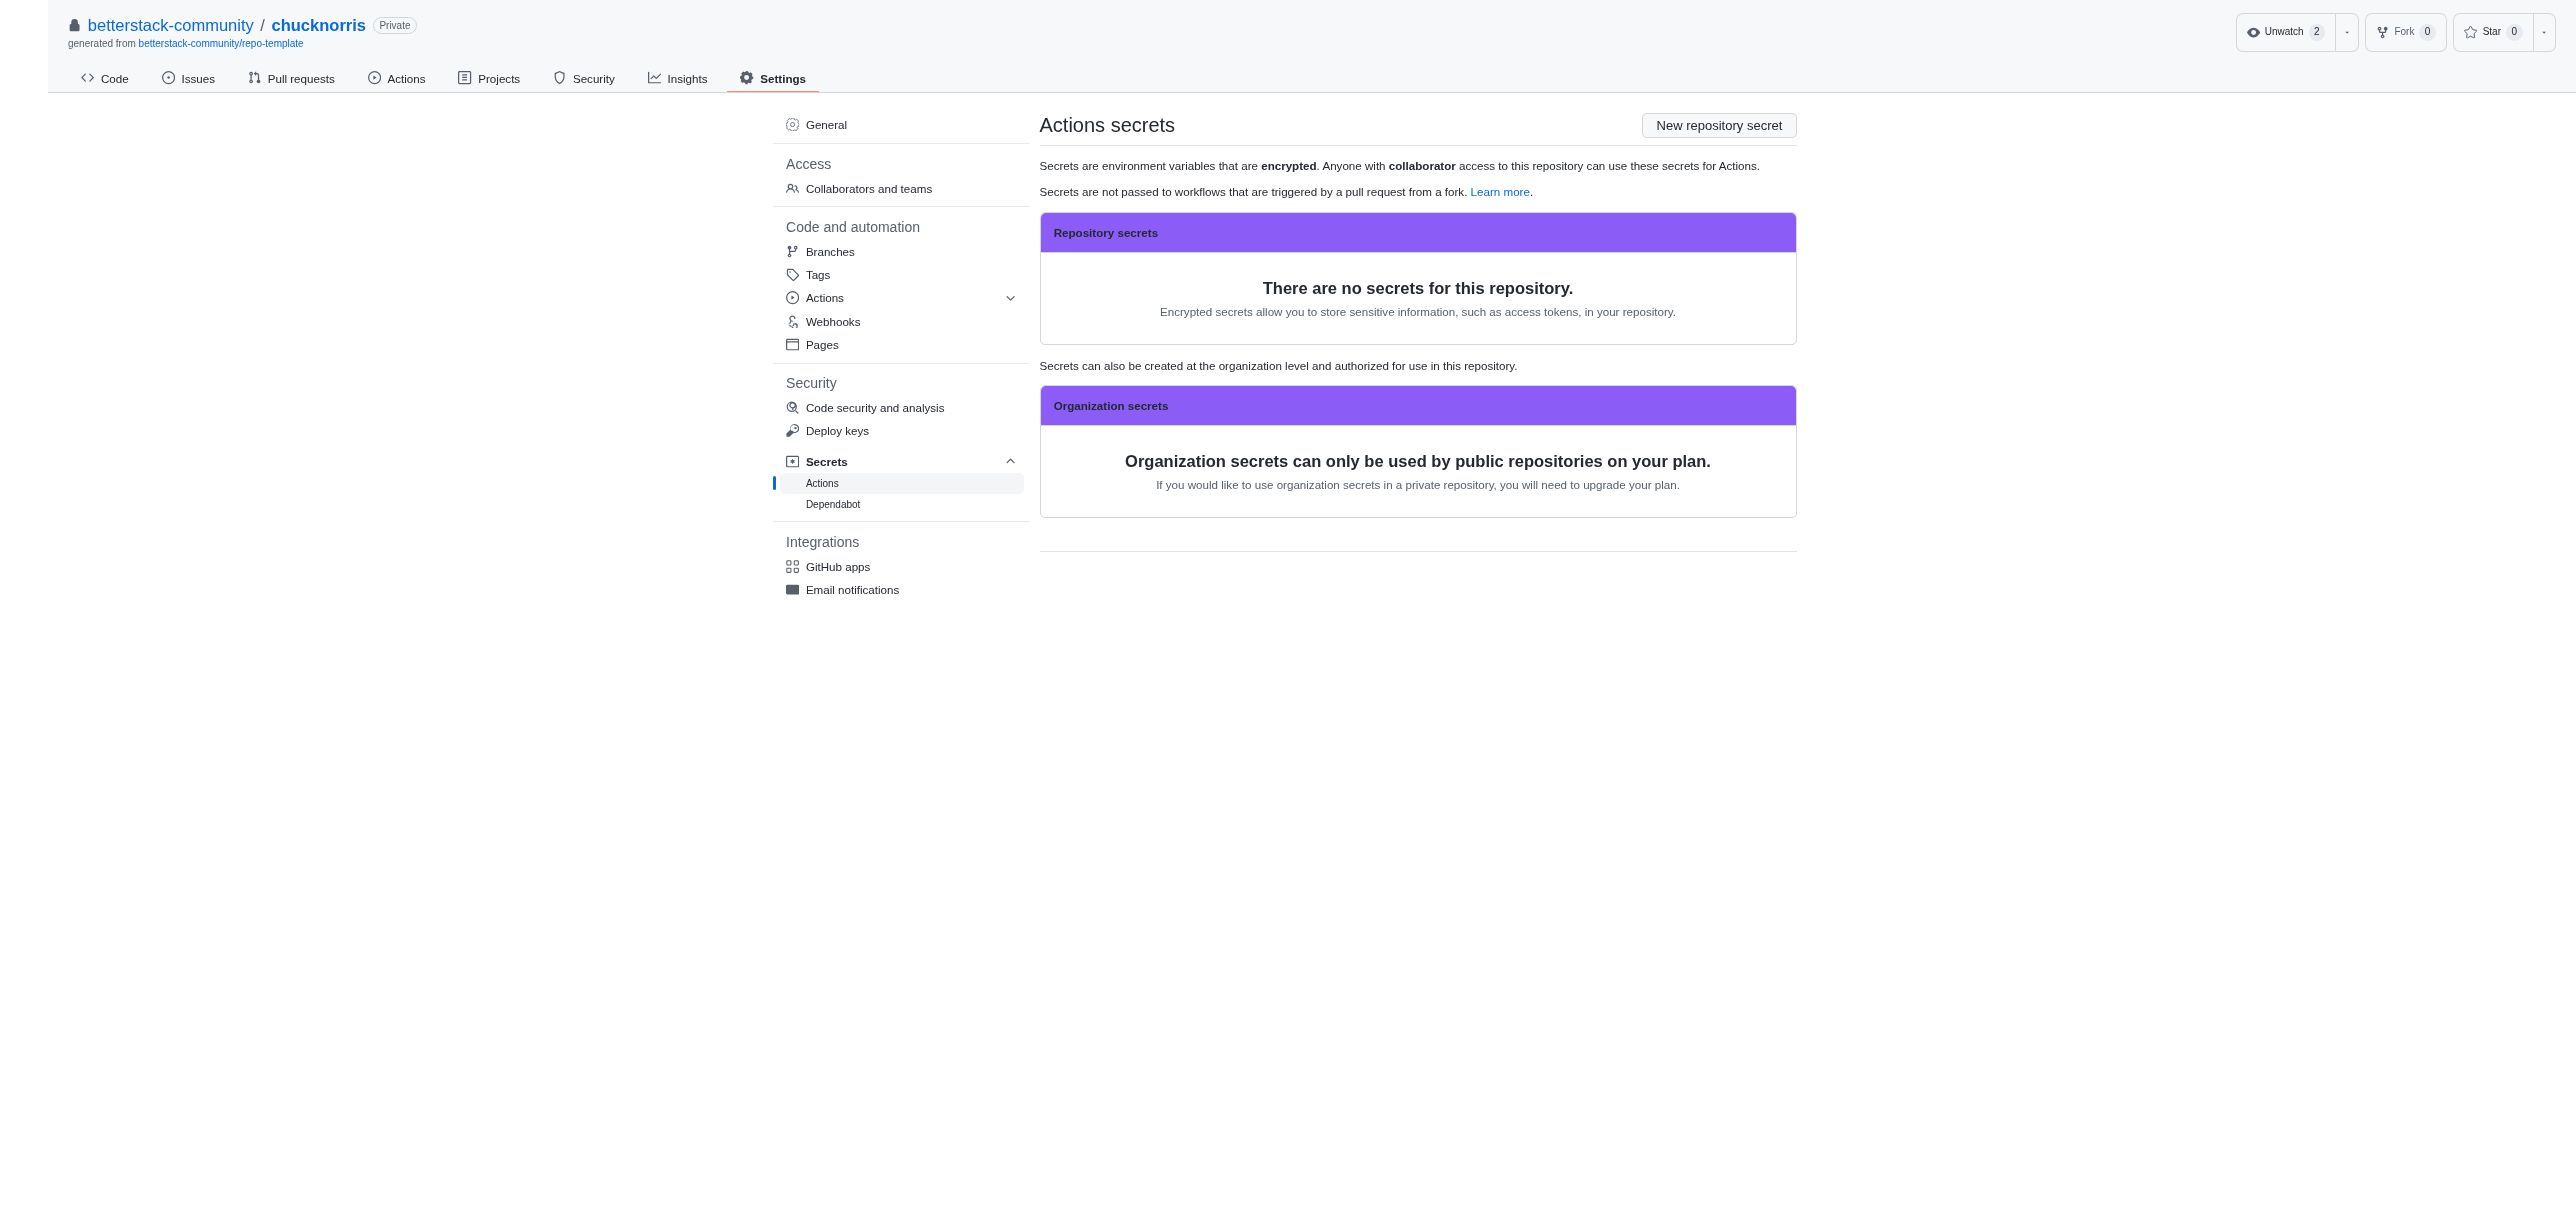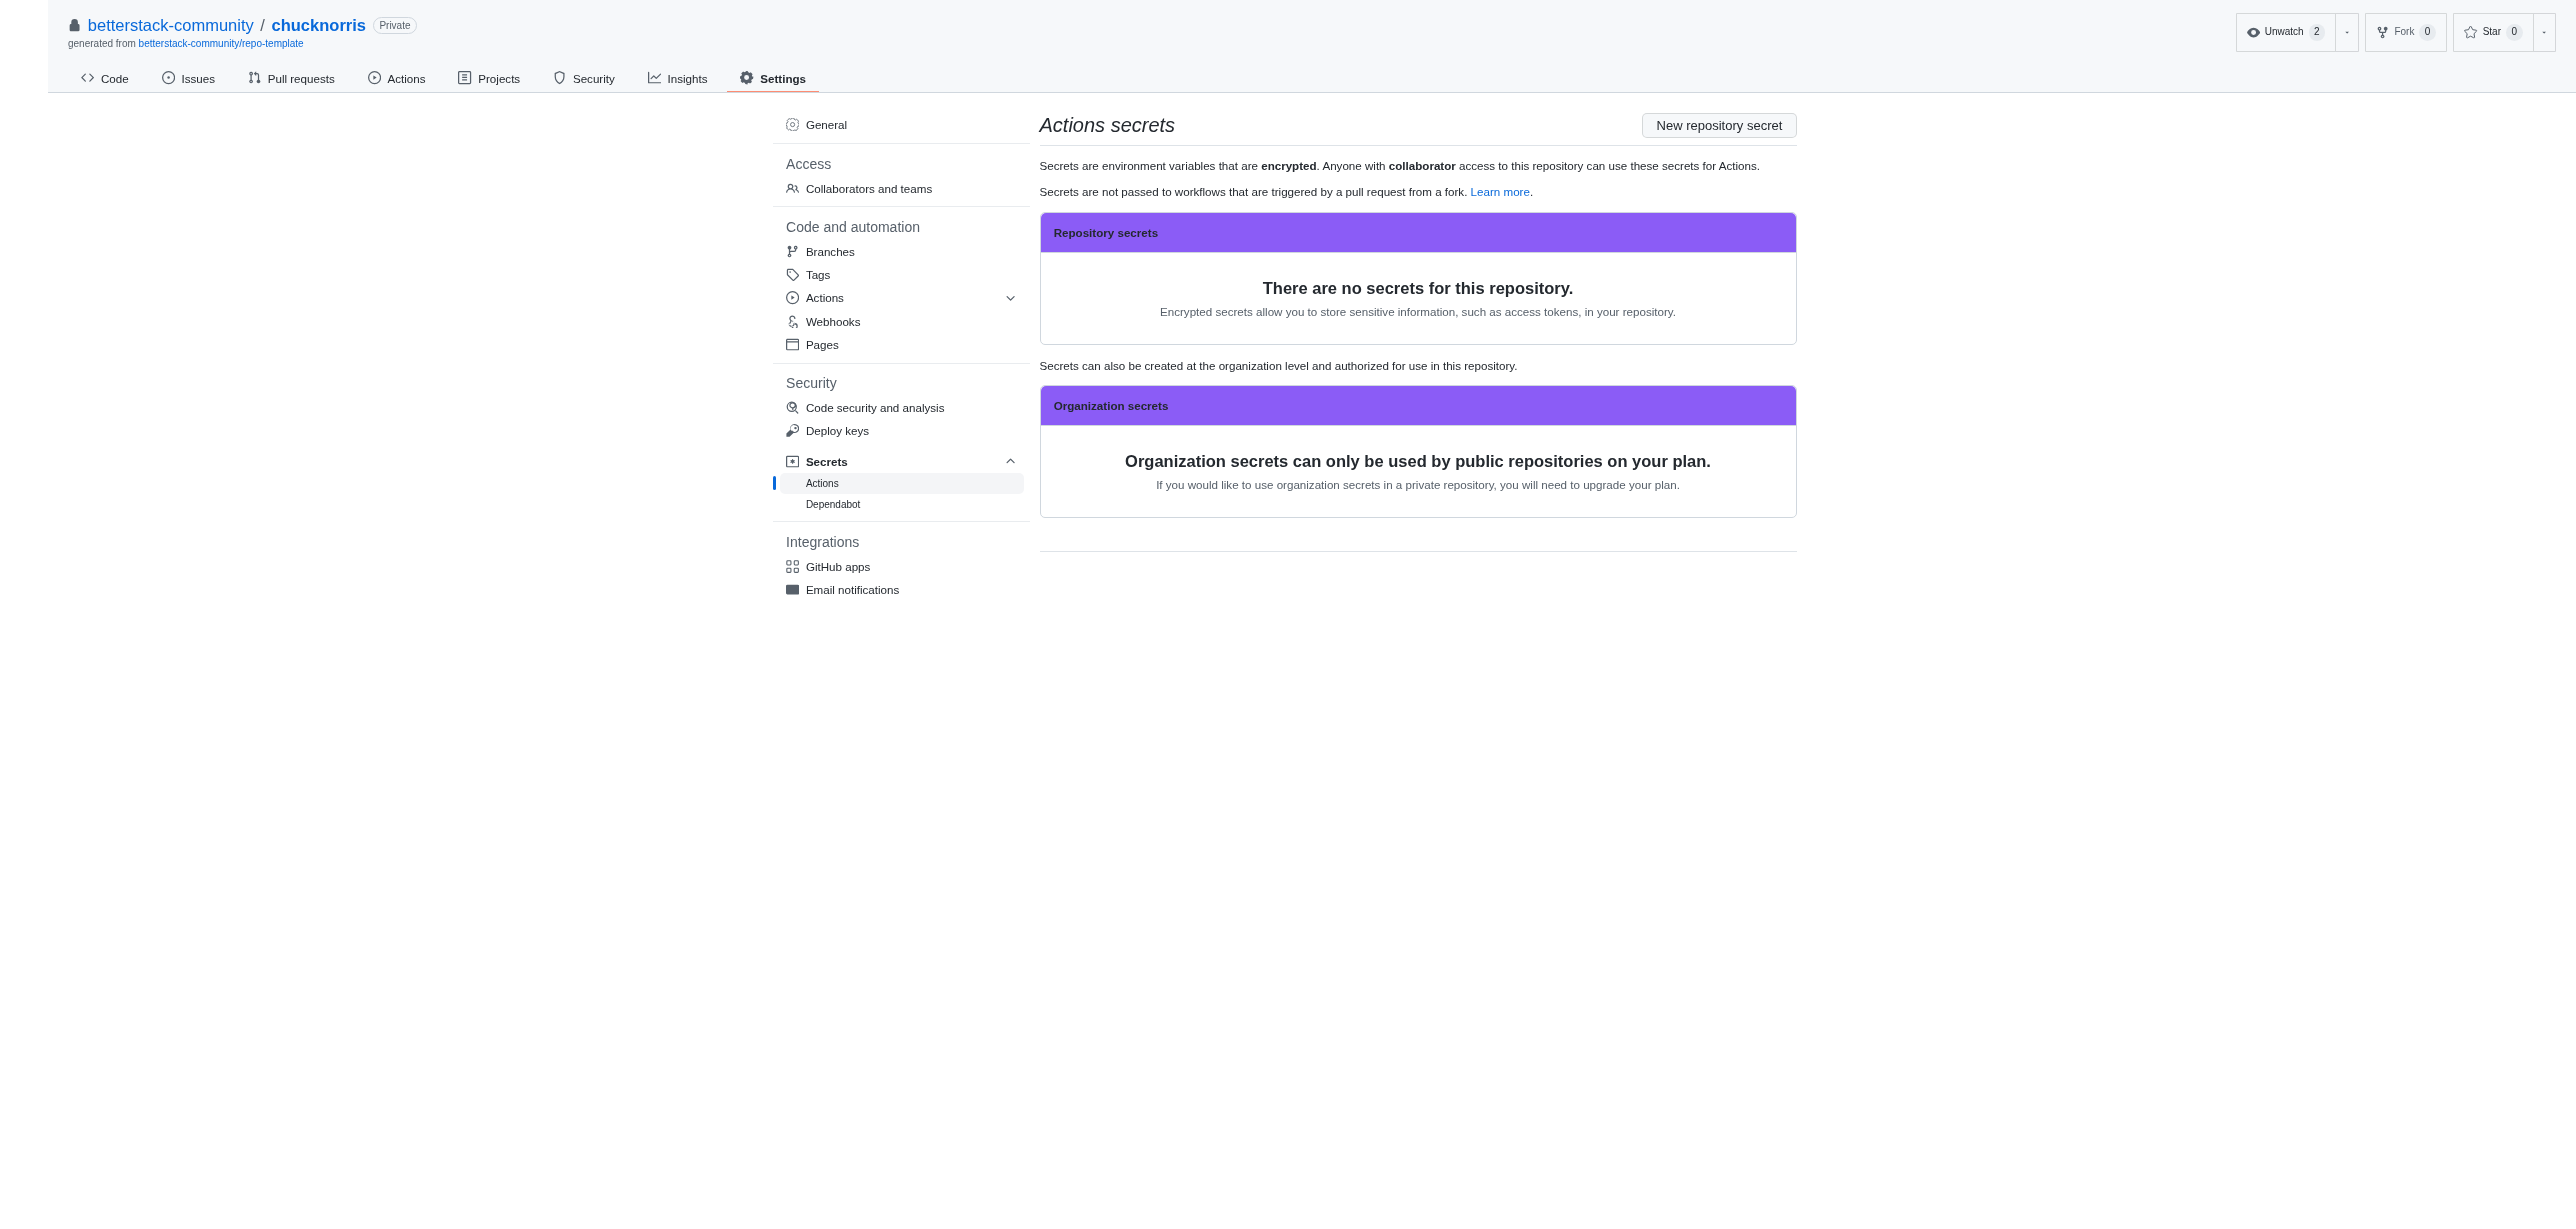--- a/index.html
+++ b/index.html
@@ -54,21 +54,21 @@
     }
     .btn {
       display: inline-flex;
       align-items: center;
       gap: 5px;
       font-size: 10px;
       font-weight: 500;
       color: #24292f;
       background: #f6f8fa;
       border: 0.8px solid rgba(27,31,36,0.15);
-      border-radius: 1px;
+      border-radius: 7px;
       padding: 10px 10px;
       line-height: 16.5px;
       cursor: pointer;
     }
     .btn .count {
       background: rgba(175,184,193,0.2);
       border-radius: 2em;
       padding: 0 5px;
       font-size: 10px;
       min-width: 16.5px;
@@ -168,21 +168,20 @@
       display: flex;
       align-items: center;
       justify-content: space-between;
       border-bottom: 0.8px solid rgba(208,215,222,0.7);
       padding-bottom: 6.6px;
       margin-bottom: 13.2px;
     }
     .subhead h2 {
       font-size: 20px;
       font-weight: 400;
-      font-style: italic;
     }
     .btn-default {
       font-size: 13px;
       font-weight: 500;
       color: #24292f;
       background: #f6f8fa;
       border: 0.8px solid rgba(27,31,36,0.15);
       border-radius: 5px;
       padding: 4.1px 13.2px;
       cursor: pointer;

